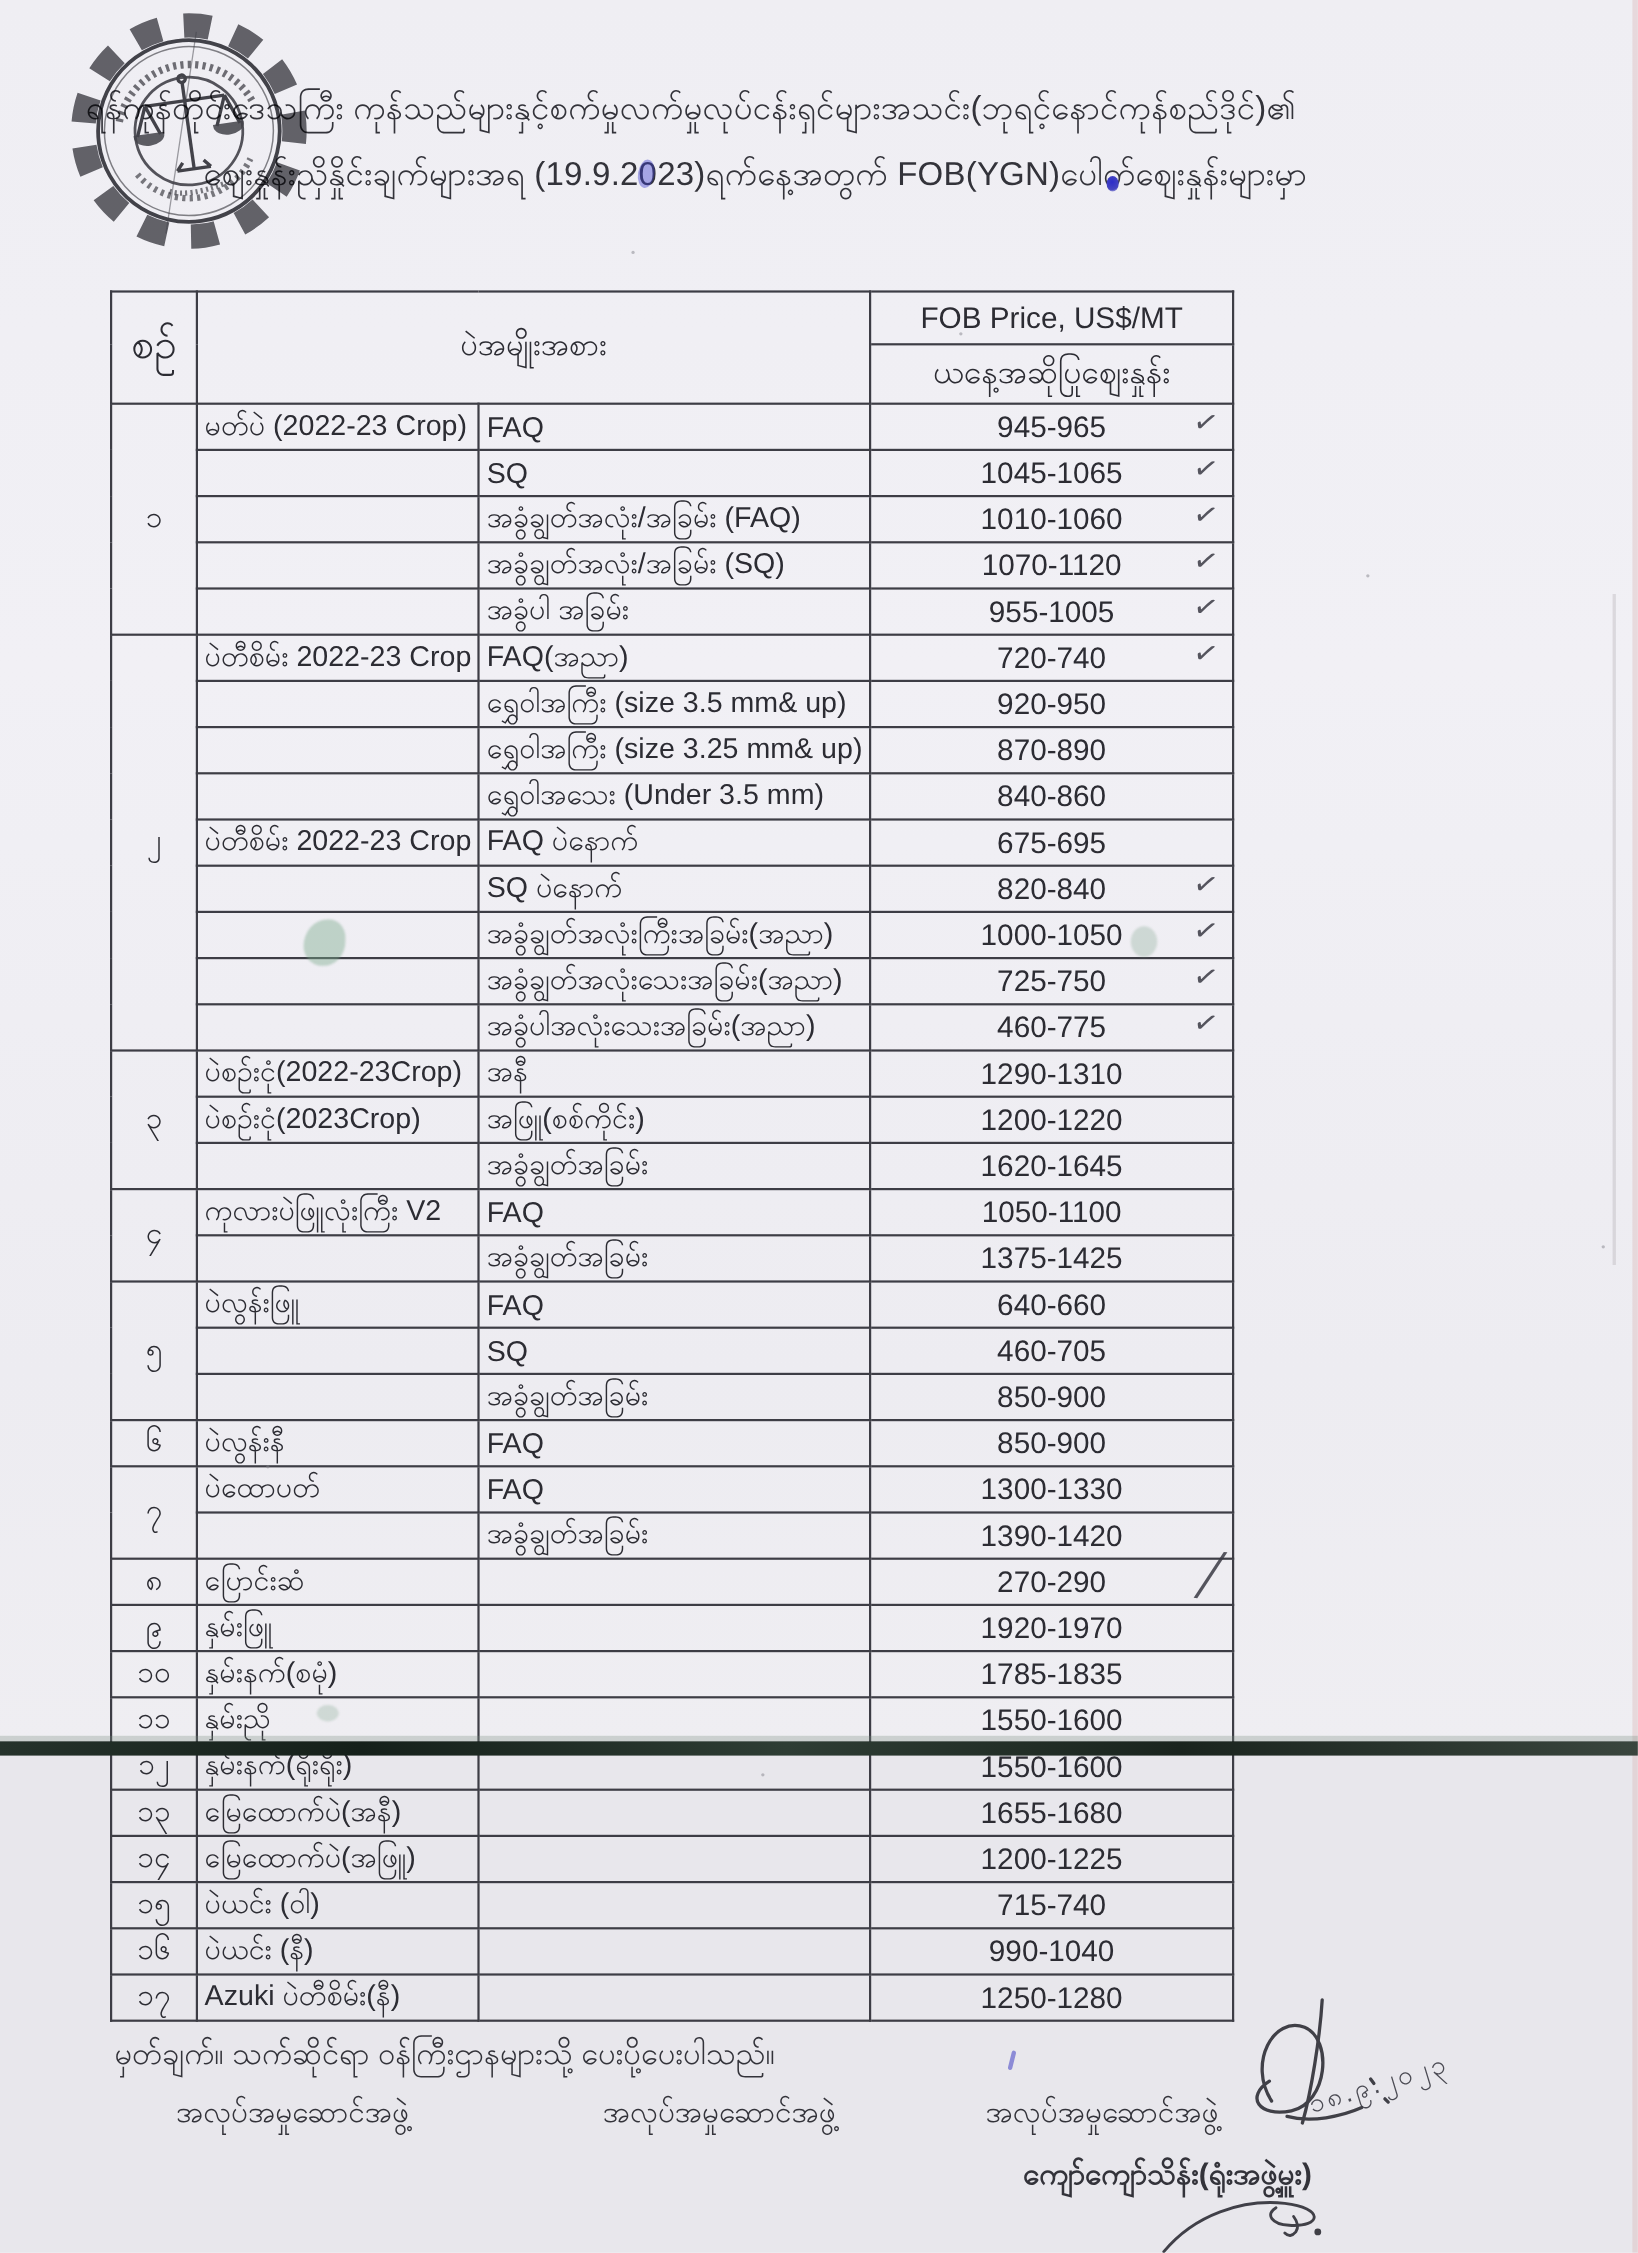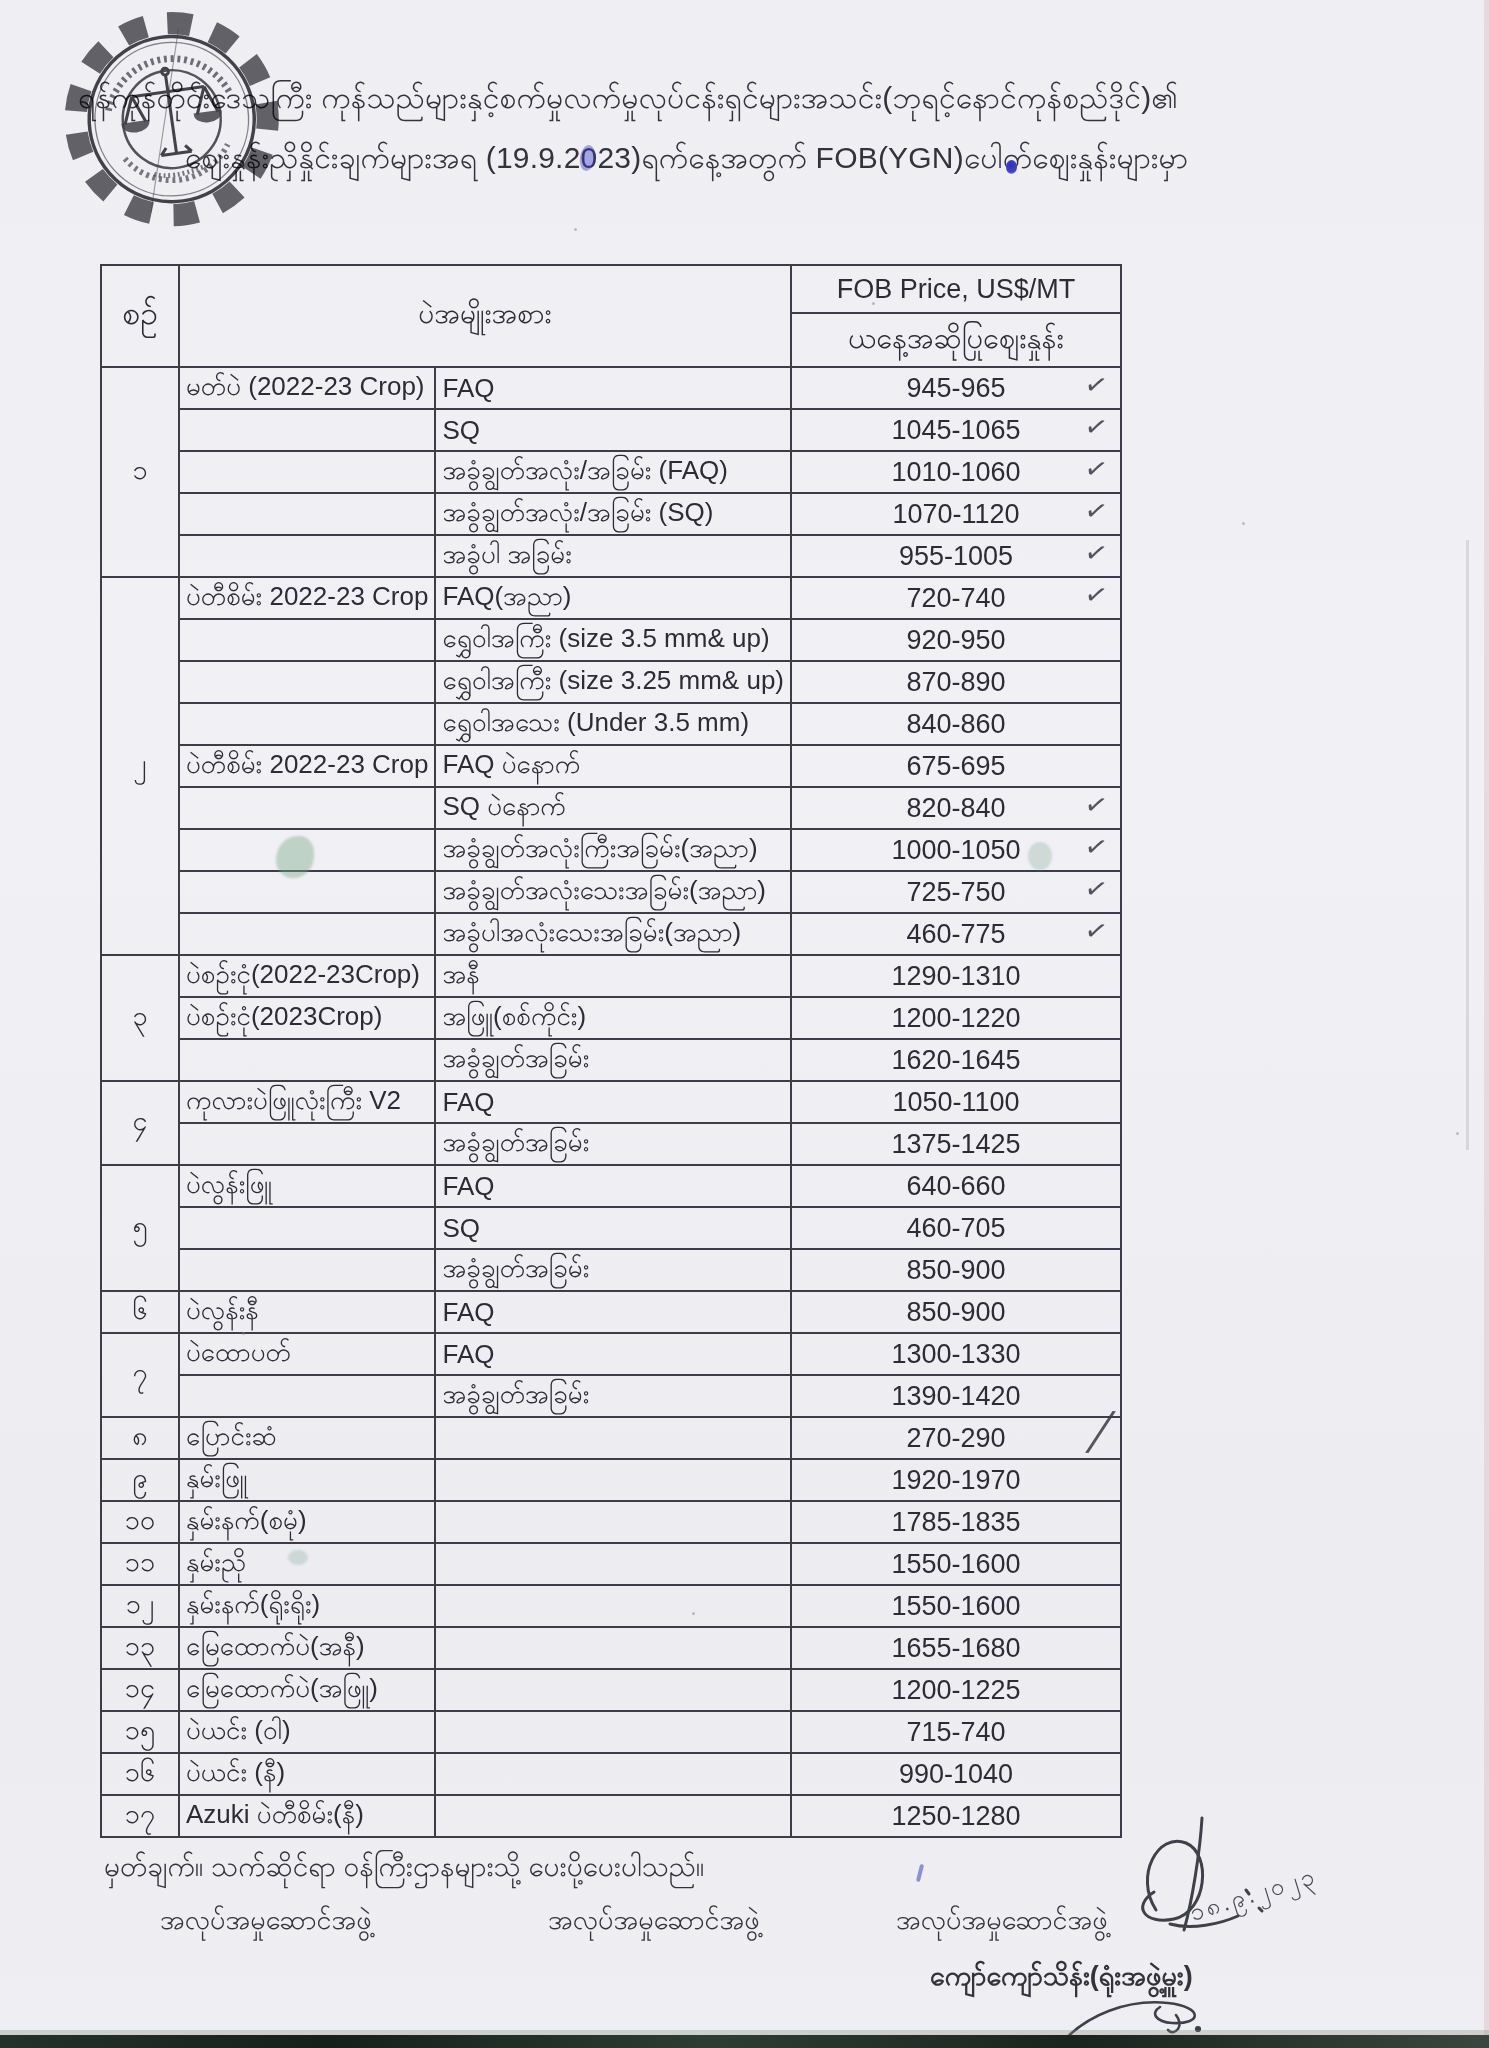--- a/index.html
+++ b/index.html
@@ -2,21 +2,21 @@
 <html><head>
 <meta charset="utf-8">
 <style>
   html,body{margin:0;padding:0;}
   body{
     width:1489px;height:2048px;position:relative;overflow:hidden;
     background:#e8e7ec;
     font-family:"Liberation Sans","DejaVu Sans",sans-serif;
   }
   .page{
-    position:absolute;left:0;top:0;width:1489px;height:2048px;
+    position:absolute;left:0;top:0;width:1489px;height:1596px;
     background:linear-gradient(180deg,#efeef3 0%,#f1f0f5 38%,#edecf1 78%,#efeef2 100%);
   }
   
   .hline{position:absolute;color:#33333a;letter-spacing:.2px;white-space:nowrap;}
   .hline1{left:78px;top:78px;width:1070px;text-align:center;font-size:30px;}
   .hline2{left:185px;top:138px;width:950px;text-align:center;font-size:30px;}
   .hline3{left:300px;top:186px;width:950px;text-align:center;font-size:30px;}
   
   .stamp{
     position:absolute;left:16px;top:2px;width:312px;height:240px;
@@ -24,21 +24,21 @@
   }
   
   table.price-table{
     position:absolute;left:100px;top:264px;border-collapse:collapse;table-layout:fixed;
     background:transparent;
   }
   table.price-table td,table.price-table th{
     border:2px solid #3d3d45;font-weight:normal;color:#2c2c33;
     padding:0 6px;white-space:nowrap;overflow:visible;
   }
-  th.h-no{width:64px;font-size:32px;margin-left:29px;}
+  th.h-no{width:64px;font-size:37px;margin-left:29px;}
   th.h-type{width:500px;font-size:28px;}
   th.h-price{width:316px;font-size:27px;height:46px;}
   th.h-price2{font-size:29px;height:52px;}
   td{height:40px;font-size:26px;}
   td.no-cell{text-align:center;font-size:27px;vertical-align:middle;}
   td.name-cell{width:201px;text-align:left;padding-left:9px;}
   td.grade-cell{width:306px;text-align:left;padding-left:10px;}
   td.price-cell{width:304px;text-align:center;font-size:27px;position:relative;}
   .tick{
     position:absolute;right:12px;top:1px;font-size:27px;color:#3a3a44;

